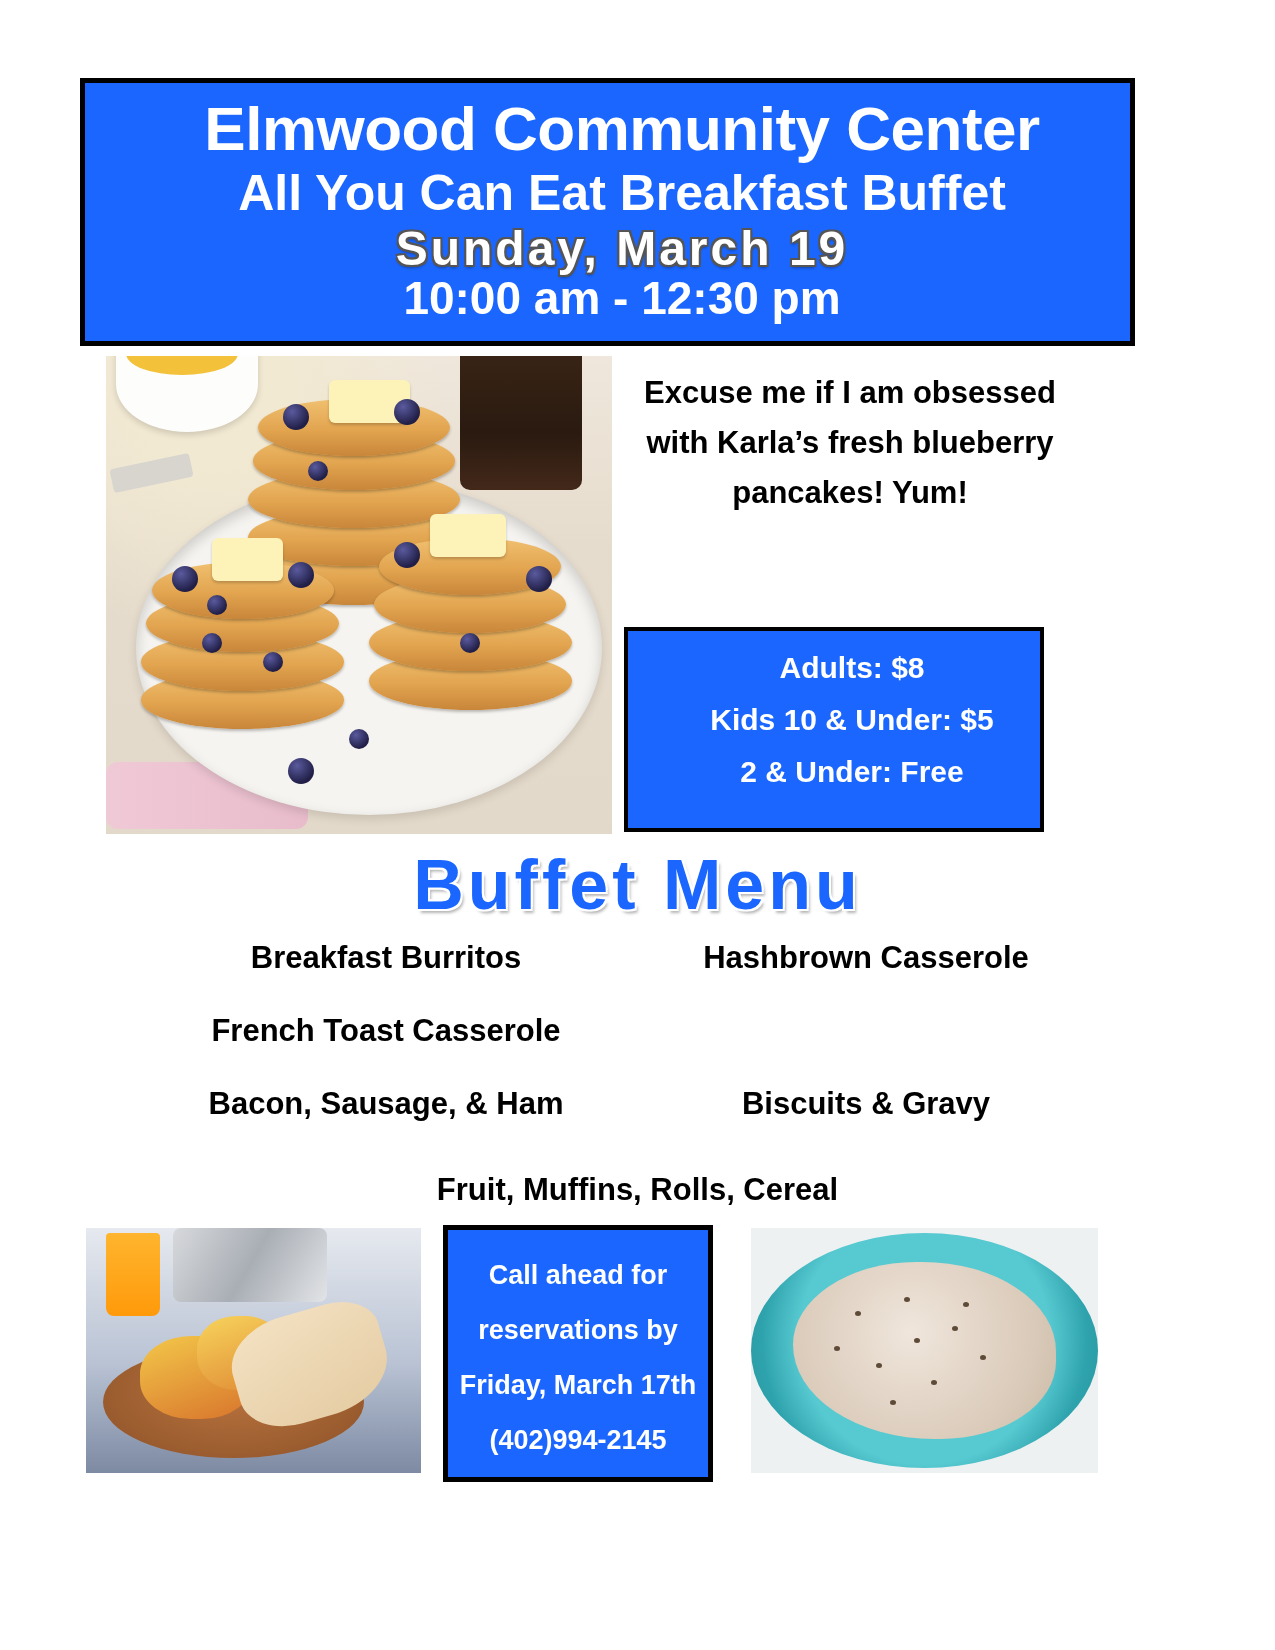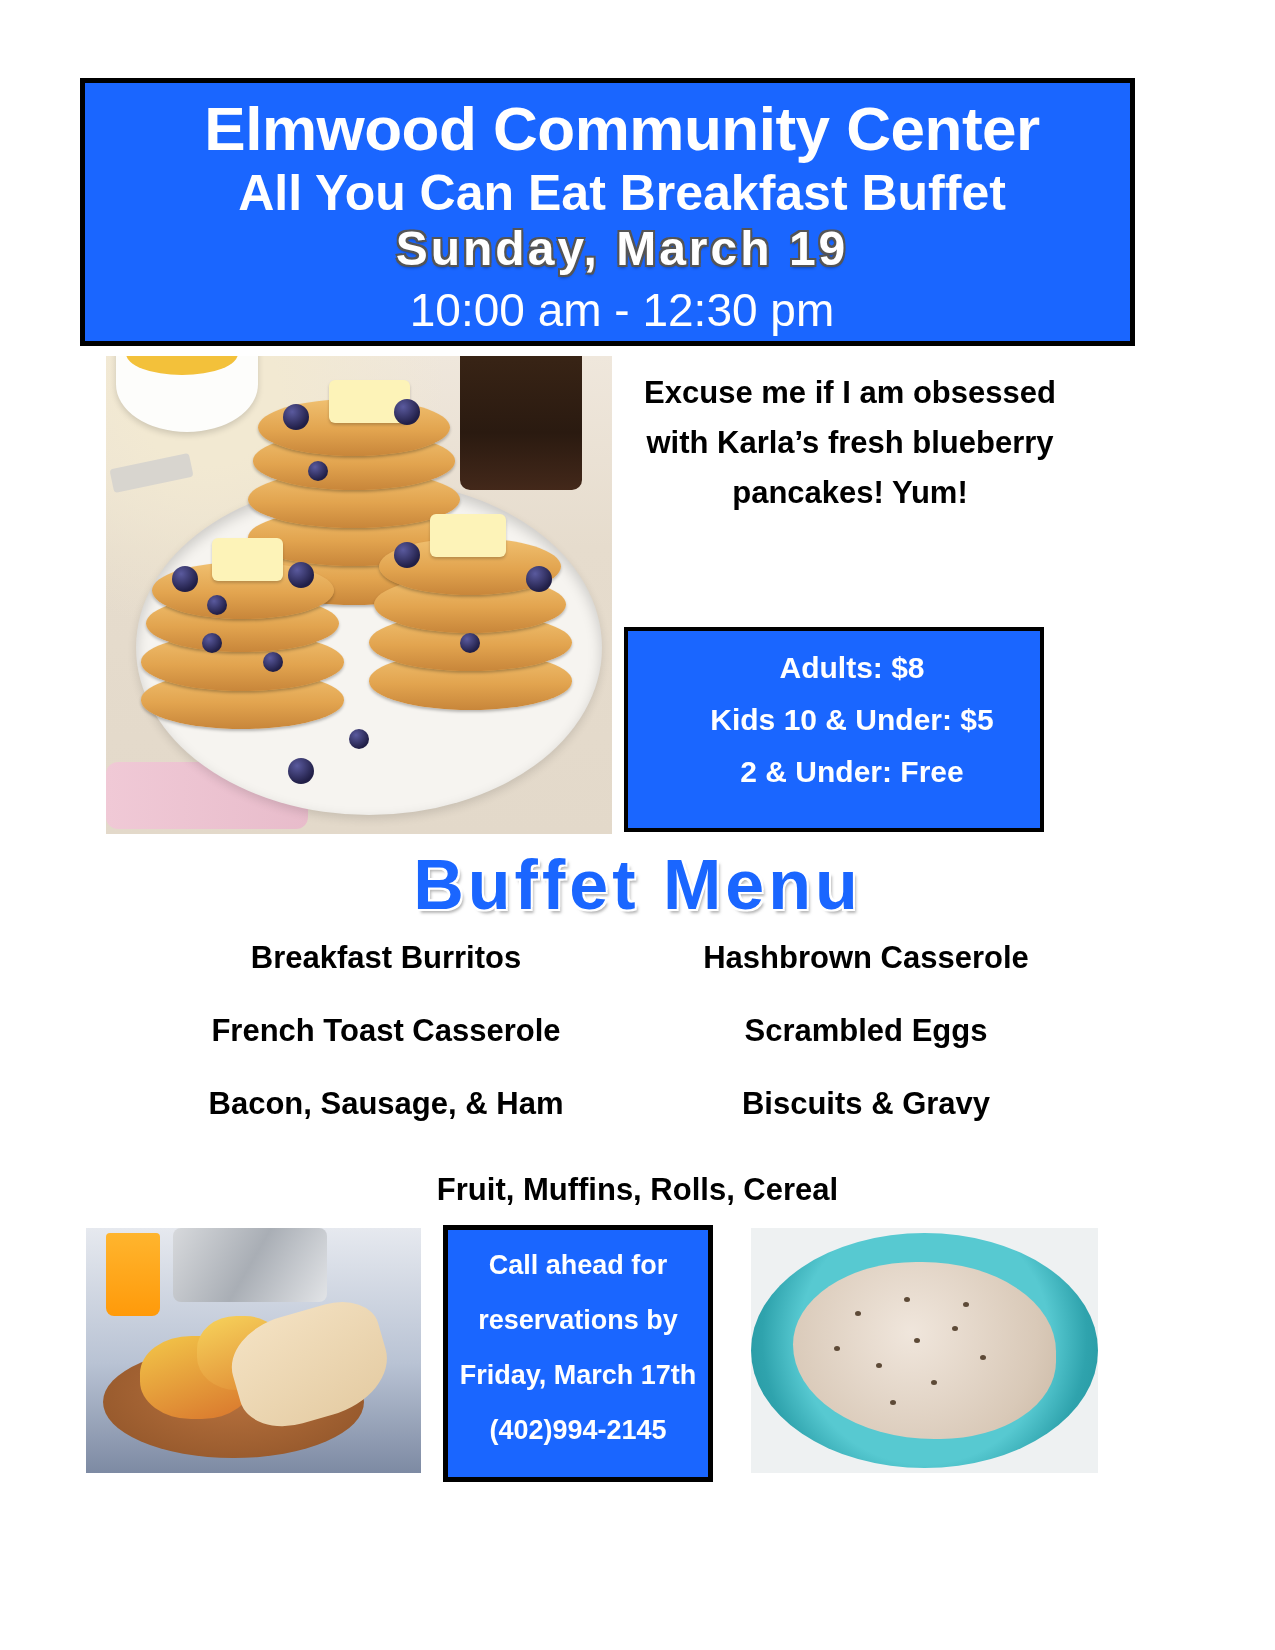--- a/index.html
+++ b/index.html
@@ -52,24 +52,24 @@
     letter-spacing: 3px;
     line-height: 1.05;
     margin-top: 4px;
     text-shadow:
       -2px -2px 0 #555, 2px -2px 0 #555,
       -2px 2px 0 #555, 2px 2px 0 #555,
       0 3px 3px rgba(0,0,0,.35);
   }
   .header-line4 {
     font-size: 46px;
-    font-weight: normal;
+    font-weight: bold;
     color: #ffffff;
     line-height: 1.05;
-    margin-top: 12px;
+    margin-top: 0px;
   }
 
   
   .pancake-photo {
     position: absolute;
     left: 106px;
     top: 356px;
     width: 506px;
     height: 478px;
     overflow: hidden;
@@ -334,21 +334,21 @@
     top: 1225px;
     width: 270px;
     height: 257px;
     background: #1a66ff;
     border: 5px solid #000;
     box-sizing: border-box;
     color: #fff;
     text-align: center;
     font-weight: bold;
     font-size: 27px;
-    padding-top: 22px;
+    padding-top: 32px;
     line-height: 1.0;
   }
   .call-box div { margin-bottom: 28px; }
 </style>
 </head>
 <body>
 
 <div class="header-banner">
   <div class="header-line1">Elmwood Community Center</div>
   <div class="header-line2">All You Can Eat Breakfast Buffet</div>
@@ -408,21 +408,20 @@
 
 <div class="menu-title">Buffet Menu</div>
 
 <div class="menu-cols">
   <div class="menu-row">
     <div class="menu-col-left">Breakfast Burritos</div>
     <div class="menu-col-right">Hashbrown Casserole</div>
   </div>
   <div class="menu-row">
     <div class="menu-col-left">French Toast Casserole</div>
-    <div class="menu-col-right">Scrambled Eggs</div>
   </div>
   <div class="menu-row">
     <div class="menu-col-left">Bacon, Sausage, &amp; Ham</div>
     <div class="menu-col-right">Biscuits &amp; Gravy</div>
   </div>
 </div>
 <div class="menu-footer">Fruit, Muffins, Rolls, Cereal</div>
 
 <div class="burrito-photo">
   <div class="bp-bg"></div>

